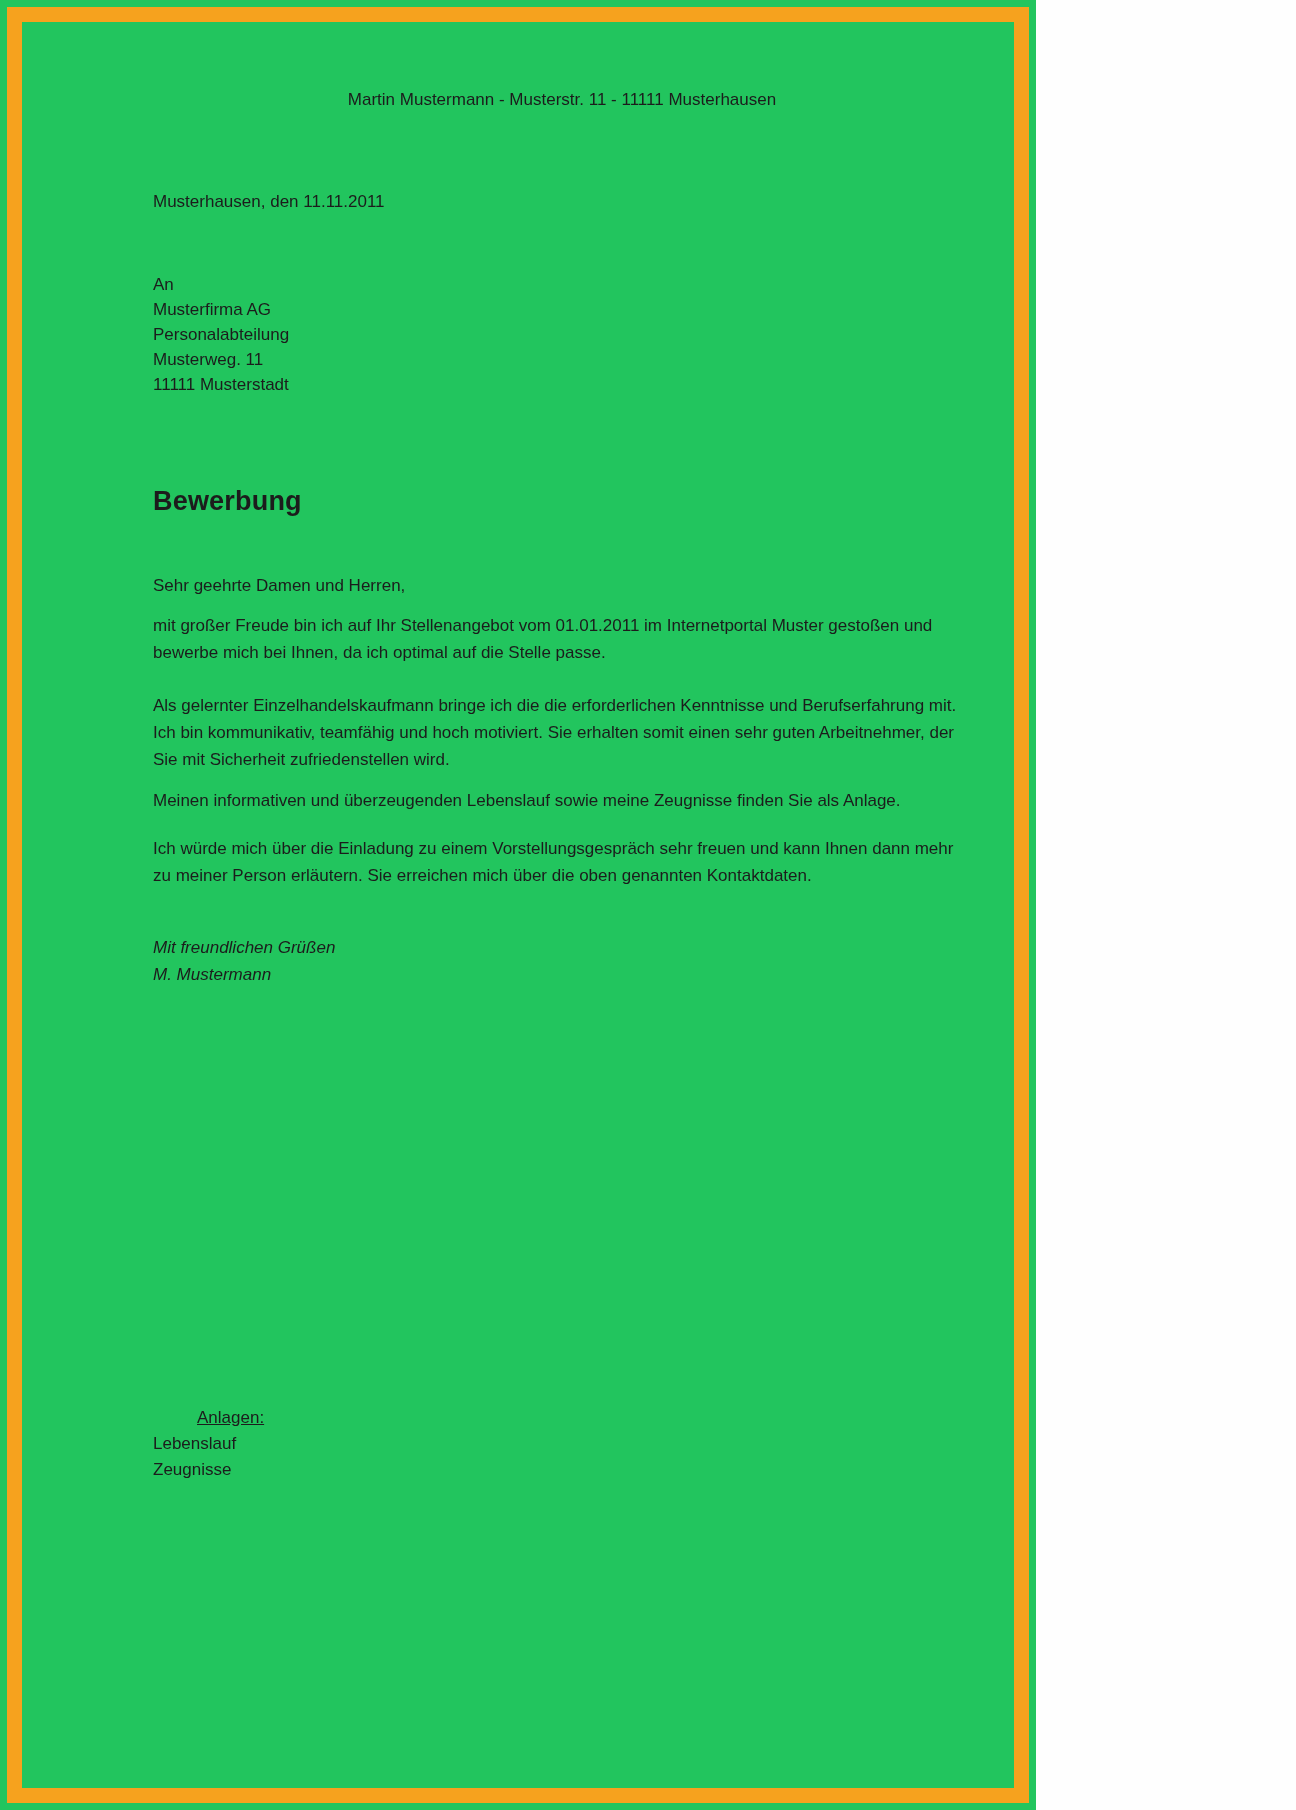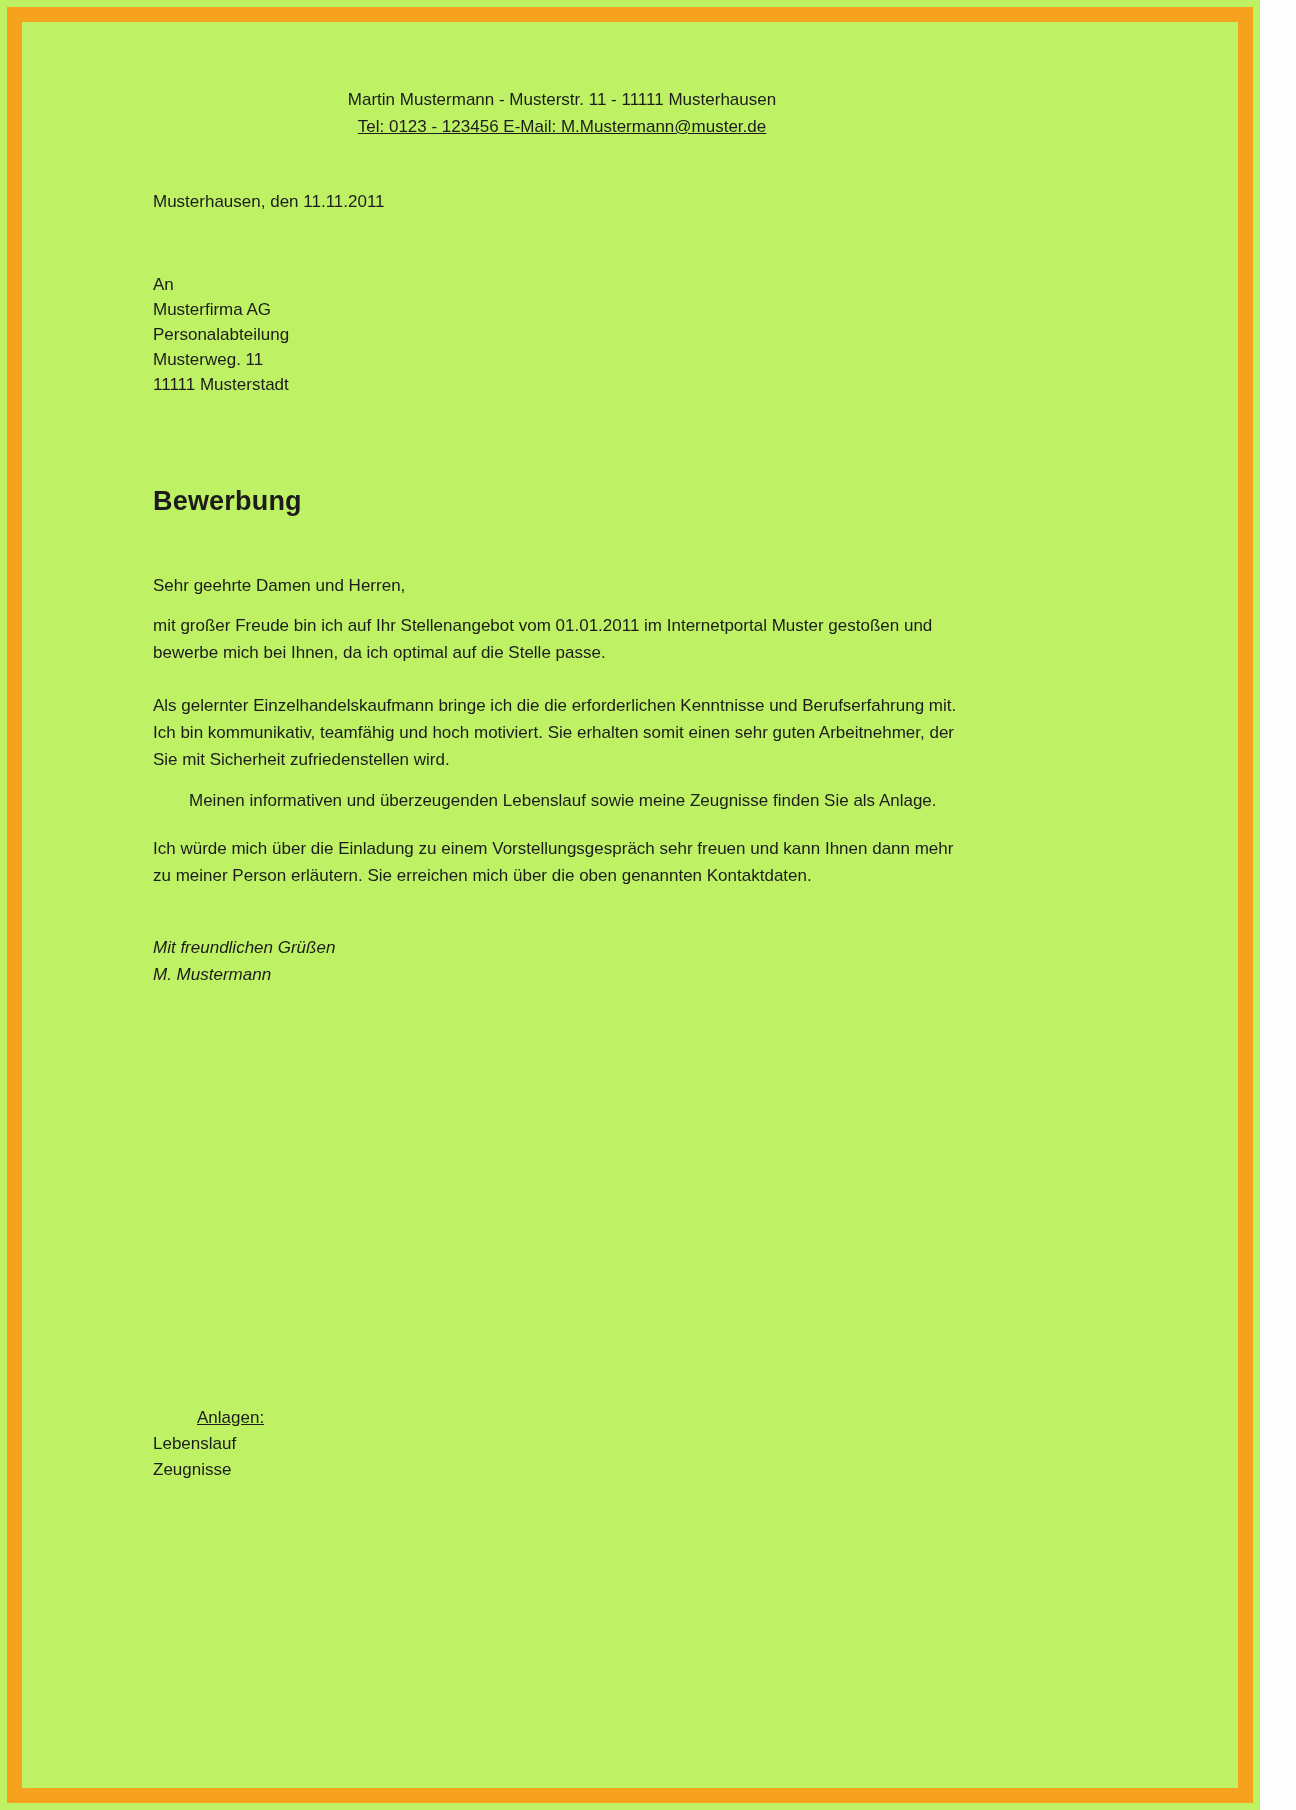--- a/index.html
+++ b/index.html
@@ -4,23 +4,23 @@
 <style>
   * { box-sizing: border-box; margin: 0; padding: 0; }
   html, body {
     width: 1296px;
     height: 1810px;
     background: #fefefe;
     font-family: "Liberation Sans", sans-serif;
   }
   .canvas {
     position: relative;
-    width: 1260px;
+    width: 1036px;
     height: 1810px;
-    background: #bef264;
+    background: #22c55e;
     overflow: hidden;
   }
   .frame {
     position: absolute;
     left: 7px; top: 7px; right: 7px; bottom: 7px;
     border: 15px solid #f6a21e;
     pointer-events: none;
   }
   .content {
     position: absolute;
@@ -54,21 +54,21 @@
     position: absolute;
     top: 488px;
     font-size: 27px;
     font-weight: bold;
     letter-spacing: 0.2px;
   }
   .salutation { position: absolute; top: 572px; }
   .para { position: absolute; width: 100%; }
   .para.p1 { top: 612px; }
   .para.p2 { top: 692px; }
-  .para.p3 { top: 787px; margin-left: 36px; }
+  .para.p3 { top: 787px; }
   .para.p4 { top: 835px; }
   .closing {
     position: absolute;
     top: 934px;
     line-height: 27px;
     font-style: italic;
   }
   .attachments {
     position: absolute;
     top: 1405px;
@@ -79,21 +79,20 @@
 </head>
 <body>
 
 <div class="canvas">
   <div class="frame"></div>
 
   <div class="content">
 
     <div class="letterhead">
       <div>Martin Mustermann - Musterstr. 11 - 11111 Musterhausen</div>
-      <div class="contact">Tel: 0123 - 123456 E-Mail: M.Mustermann@muster.de</div>
     </div>
 
     <div class="date-line">Musterhausen, den 11.11.2011</div>
 
     <div class="recipient">
       <div>An</div>
       <div>Musterfirma AG</div>
       <div>Personalabteilung</div>
       <div>Musterweg. 11</div>
       <div>11111 Musterstadt</div>

